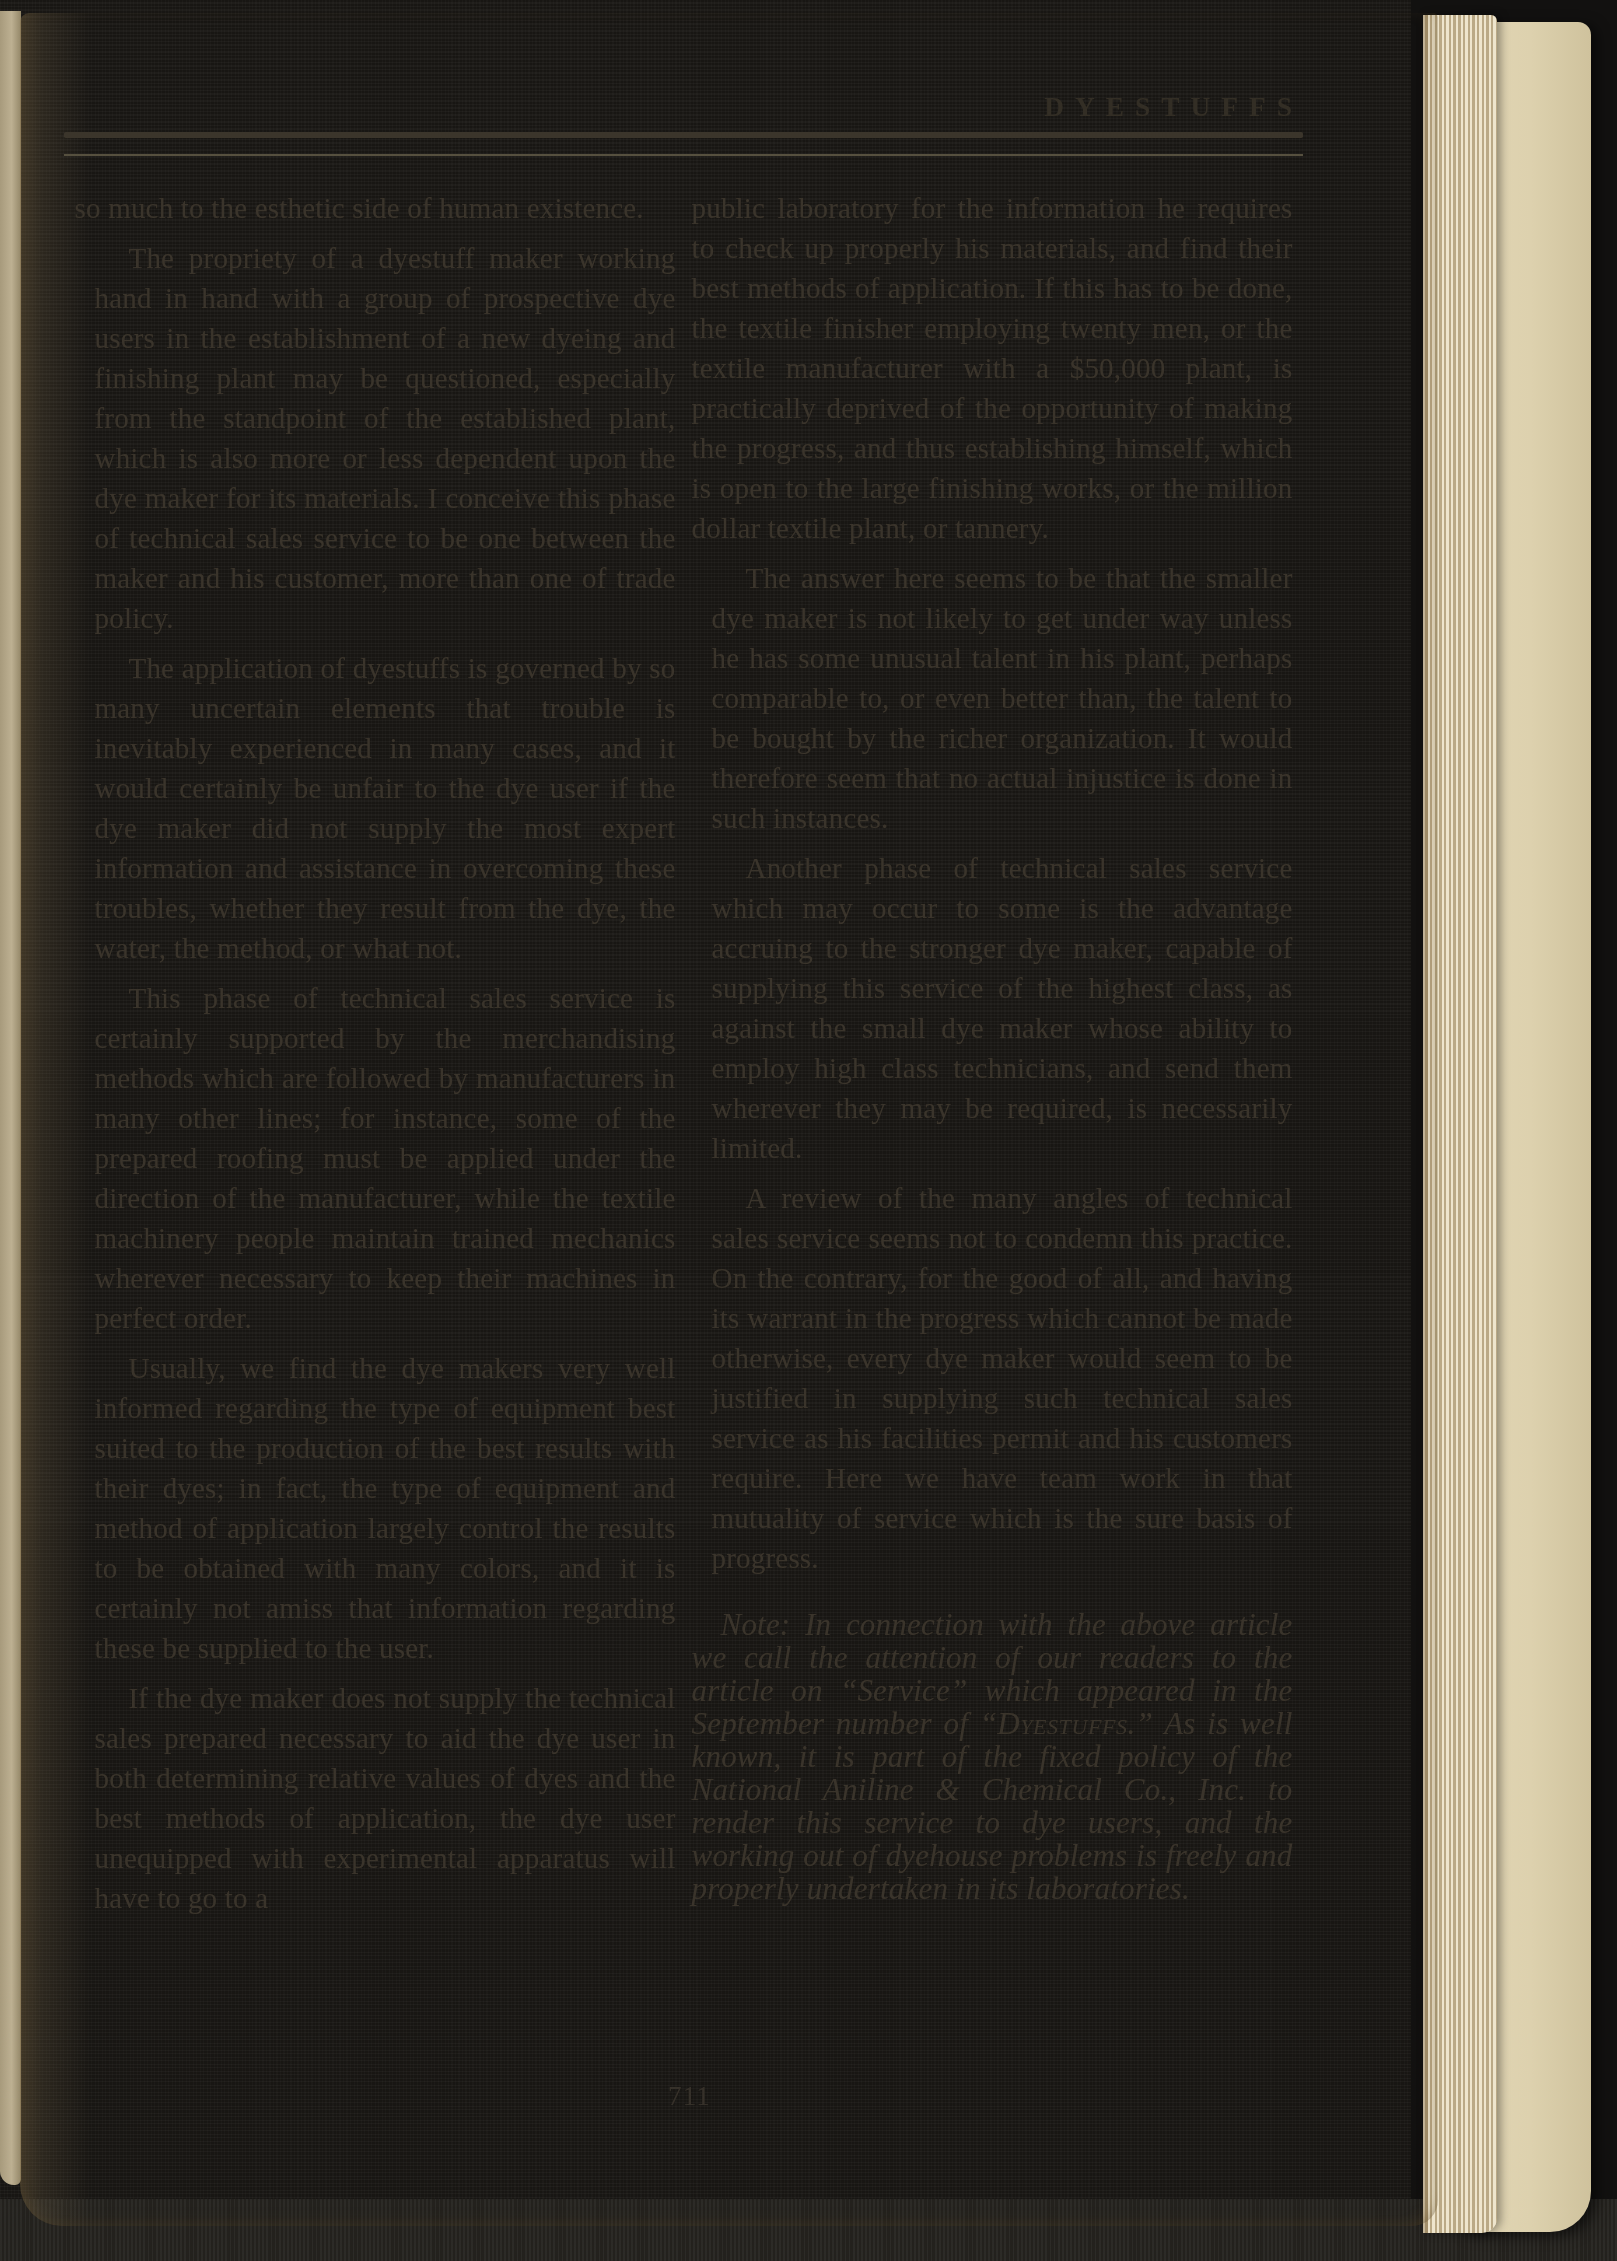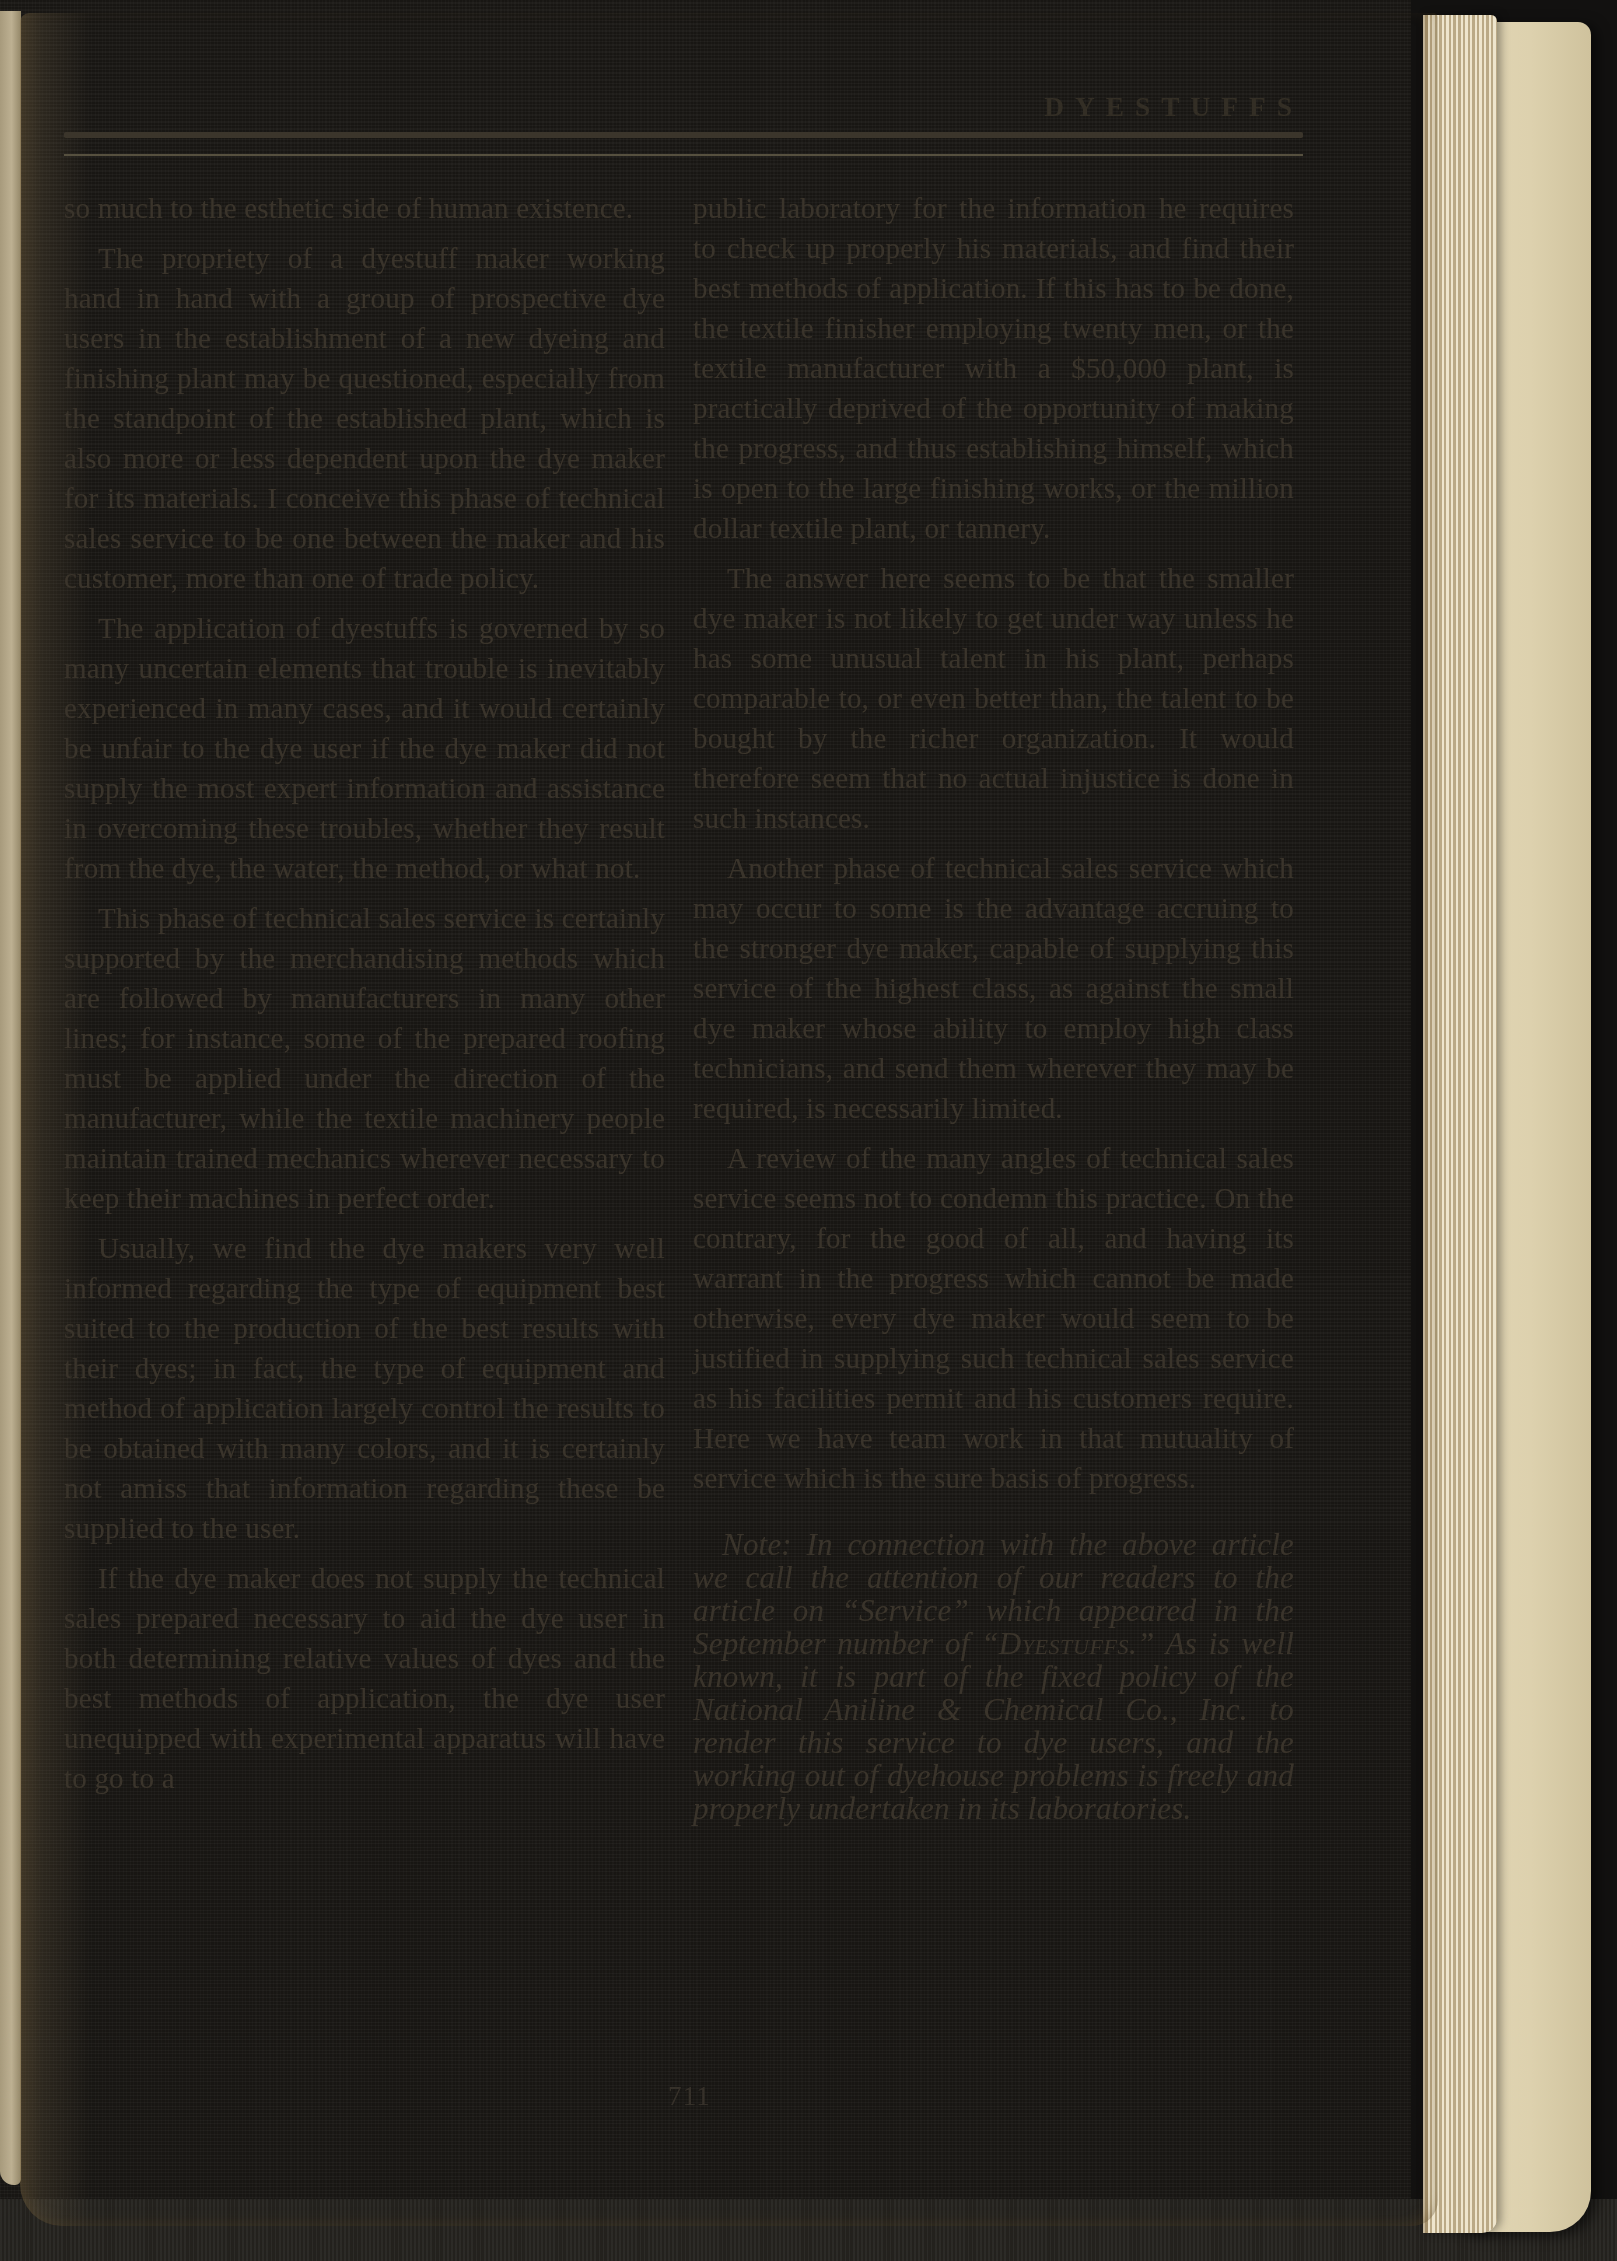--- a/index.html
+++ b/index.html
@@ -71,32 +71,32 @@
   .rule-thick{
     position:absolute;left:44px;top:119px;width:1239px;height:5.8px;
     background:#3b352b;border-radius:1.8px;
   }
   .rule-thin{
     position:absolute;left:44px;top:141px;width:1239px;height:1.8px;
     background:#56503f;
   }
   .columns{
     position:absolute;left:44px;top:175px;width:1239px;
-    display:flex;gap:28px;
+    display:flex;gap:16px;justify-content:center;
   }
   .col{
     width:601px;
     font-size:29px;line-height:40px;
     color:#3a342b;
     text-align:justify;
     letter-spacing:0.2px;
     text-shadow:0 0 0.6px rgba(58,52,43,0.35);
   }
   .col p{margin:0;}
-  .col p + p{margin-top:10px;}
+  .col p + p{margin-top:10px;margin-left:20px;}
   .col p.indent{text-indent:34px;}
   .note{
     margin-top:30px !important;
     font-size:31px;line-height:33px;
     text-indent:29px;
     font-style:italic;
   }
   .sc{font-variant:small-caps;letter-spacing:0.6px;}
   .page-number{
     position:absolute;left:576px;top:2068px;width:187px;

